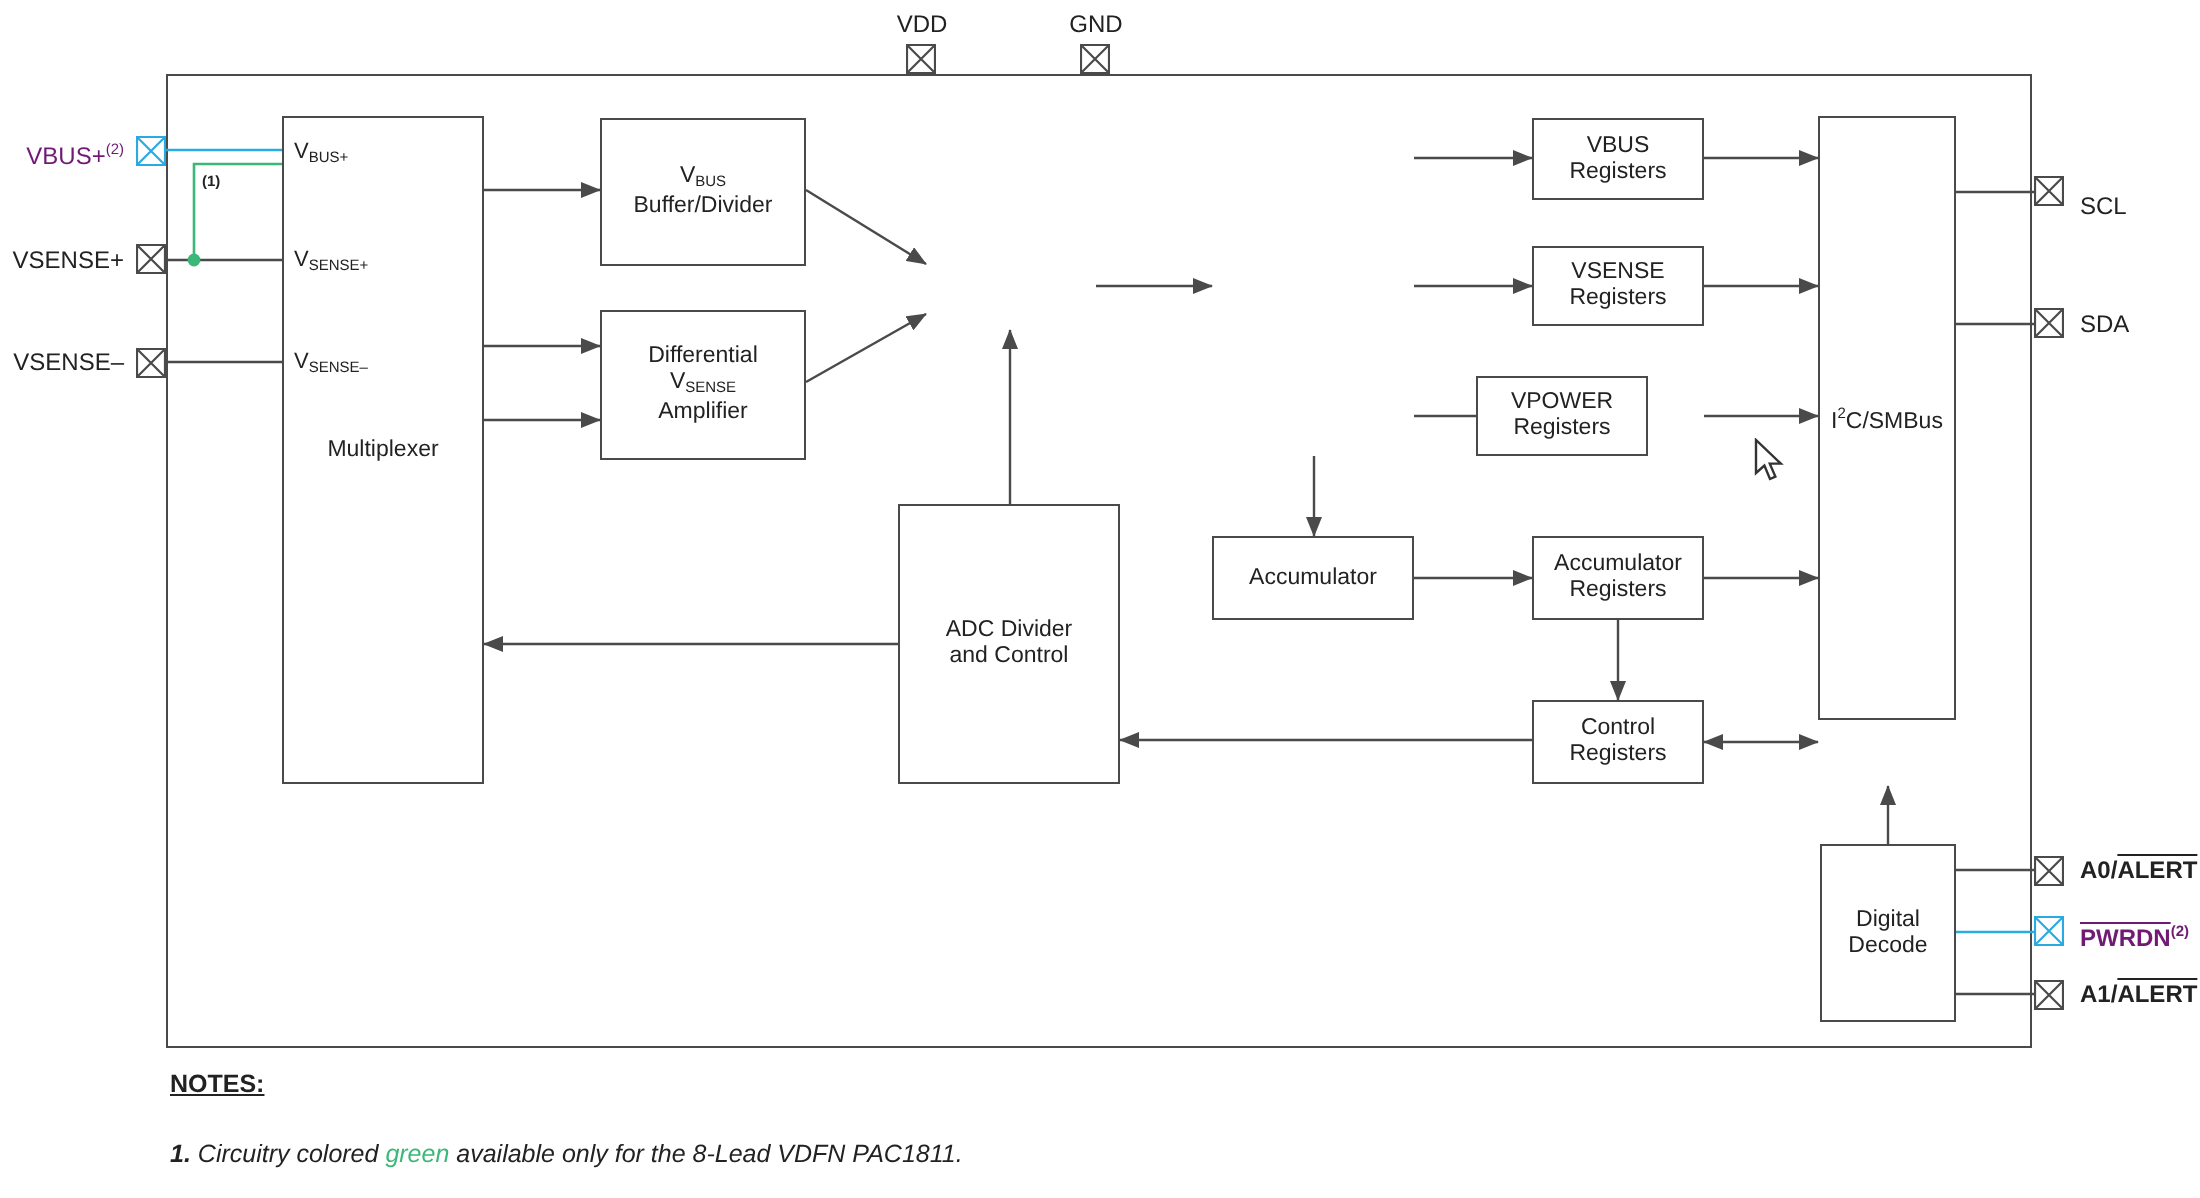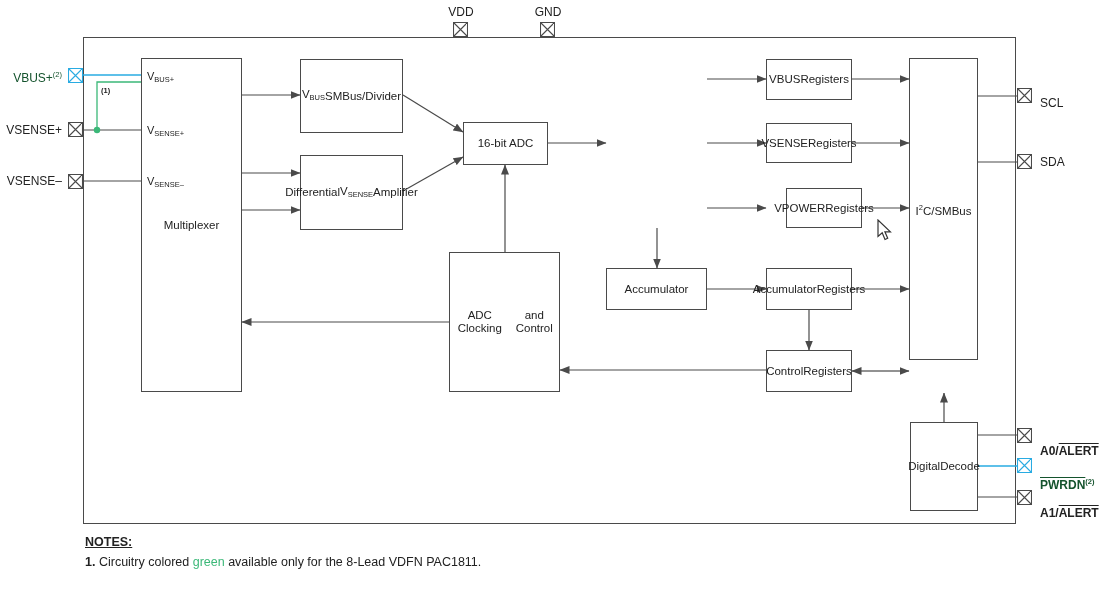--- a/index.html
+++ b/index.html
@@ -7,38 +7,38 @@
     position:relative;width:1100px;height:599px;background:#ffffff;
     font-family:"Liberation Sans",sans-serif;color:#222;overflow:hidden;
   }
   .chip{
     position:absolute;left:83px;top:37px;width:933px;height:487px;
     border:1.5px solid #4a4a4a;box-sizing:border-box;background:transparent;
   }
   .wires{position:absolute;left:0;top:0;pointer-events:none;}
   .block{
     position:absolute;border:1px solid #4a4a4a;background:#fff;box-sizing:border-box;
-    display:flex;flex-direction:row;align-items:center;justify-content:center;
+    display:flex;flex-direction:column;align-items:center;justify-content:center;
     text-align:center;font-size:11.5px;line-height:13px;color:#222;
   }
   .lgroup{white-space:nowrap;}
   .sub{font-size:7.5px;vertical-align:-2px;}
   .sup{font-size:7.5px;vertical-align:5px;}
   .muxin{position:absolute;font-size:11px;white-space:nowrap;color:#222;}
   .plabel{position:absolute;font-size:12px;white-space:nowrap;color:#222;line-height:14px;}
-  .blue{color:#14532d;}
-  .boldlbl{font-weight:bold;margin-top:16px;}
+  .blue{color:#701a75;}
+  .boldlbl{font-weight:bold;}
   .ovl{text-decoration:overline;}
   .pinbox{position:absolute;width:15px;height:15px;color:#4a4a4a;}
   .pinbox.blue{color:#29ABE2;}
   .pinbox svg{display:block;}
   .ann{position:absolute;font-size:7.5px;font-weight:bold;color:#222;}
   .notes{position:absolute;left:85px;top:535px;font-size:12.5px;color:#222;}
   .nheading{font-weight:bold;text-decoration:underline;}
-  .nline{margin-top:6px;}
+  .nline{margin-top:21px;font-style:italic;}
   .nnum{font-weight:bold;}
   .ngreen{color:#3BB878;}
   .nblue{color:#29ABE2;}
   .cursor{position:absolute;left:877px;top:219px;}
 </style>
 </head>
 <body>
 
 <div class="canvas">
 
@@ -107,54 +107,51 @@
 
   <div class="block" style="left:141px;top:58px;width:101px;height:334px">
     <span>Multiplexer</span>
   </div>
   <div class="muxin" style="left:147px;top:70px"><span>V</span><span class="sub">BUS+</span></div>
   <div class="muxin" style="left:147px;top:124px"><span>V</span><span class="sub">SENSE+</span></div>
   <div class="muxin" style="left:147px;top:175px"><span>V</span><span class="sub">SENSE–</span></div>
 
   <div class="block" style="left:300px;top:59px;width:103px;height:74px">
     <span class="lgroup"><span>V</span><span class="sub">BUS</span></span>
-    <span>SMBus/Divider</span>
+    <span>Buffer/Divider</span>
   </div>
 
   <div class="block" style="left:300px;top:155px;width:103px;height:75px">
     <span>Differential</span>
     <span class="lgroup"><span>V</span><span class="sub">SENSE</span></span>
     <span>Amplifier</span>
   </div>
 
-  <div class="block" style="left:463px;top:122px;width:85px;height:43px">
-    <span>16-bit ADC</span>
-  </div>
 
 
   <div class="block" style="left:449px;top:252px;width:111px;height:140px">
-    <span>ADC Clocking</span>
+    <span>ADC Divider</span>
     <span>and Control</span>
   </div>
 
   <div class="block" style="left:606px;top:268px;width:101px;height:42px">
     <span>Accumulator</span>
   </div>
 
   <div class="block" style="left:766px;top:59px;width:86px;height:41px">
     <span>VBUS</span>
     <span>Registers</span>
   </div>
 
   <div class="block" style="left:766px;top:123px;width:86px;height:40px">
     <span>VSENSE</span>
     <span>Registers</span>
   </div>
 
-  <div class="block" style="left:786px;top:188px;width:76px;height:40px">
+  <div class="block" style="left:738px;top:188px;width:86px;height:40px">
     <span>VPOWER</span>
     <span>Registers</span>
   </div>
 
   <div class="block" style="left:766px;top:268px;width:86px;height:42px">
     <span>Accumulator</span>
     <span>Registers</span>
   </div>
 
   <div class="block" style="left:766px;top:350px;width:86px;height:42px">

